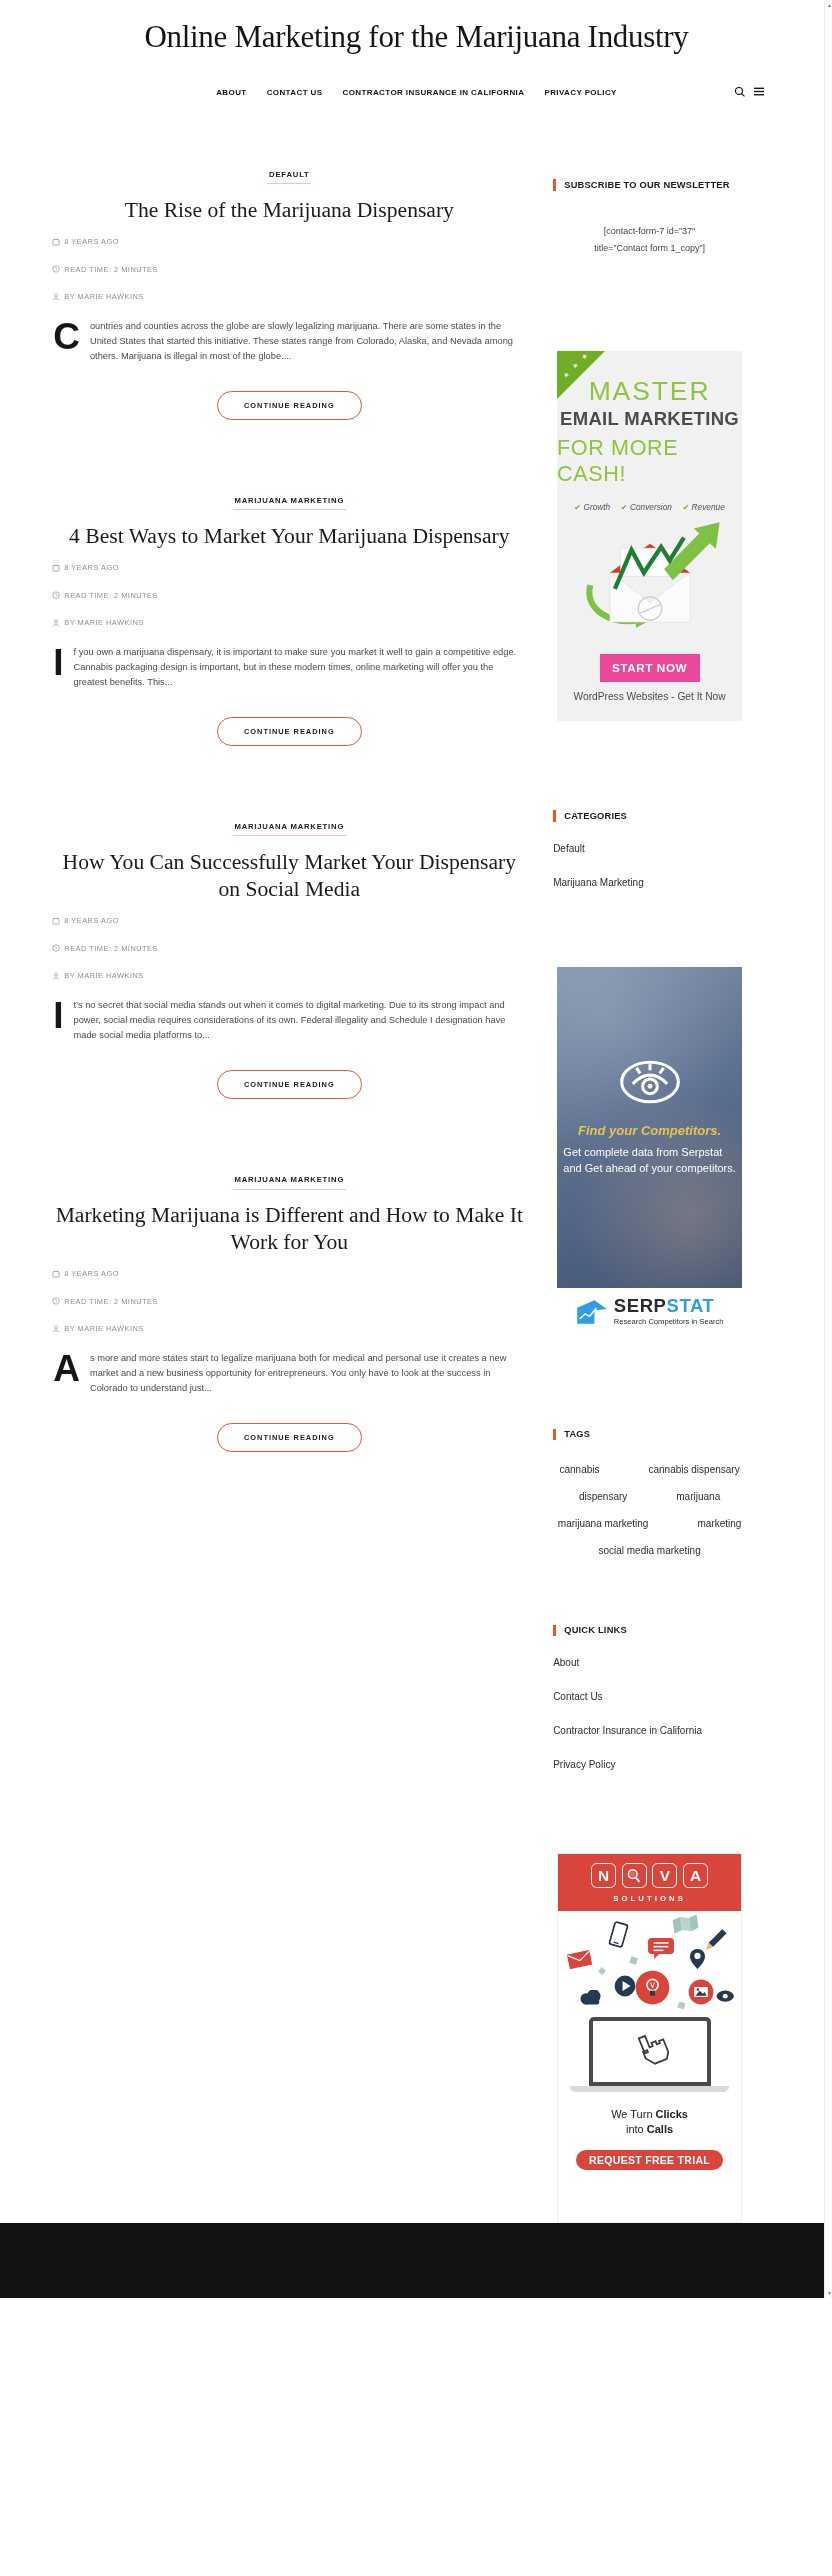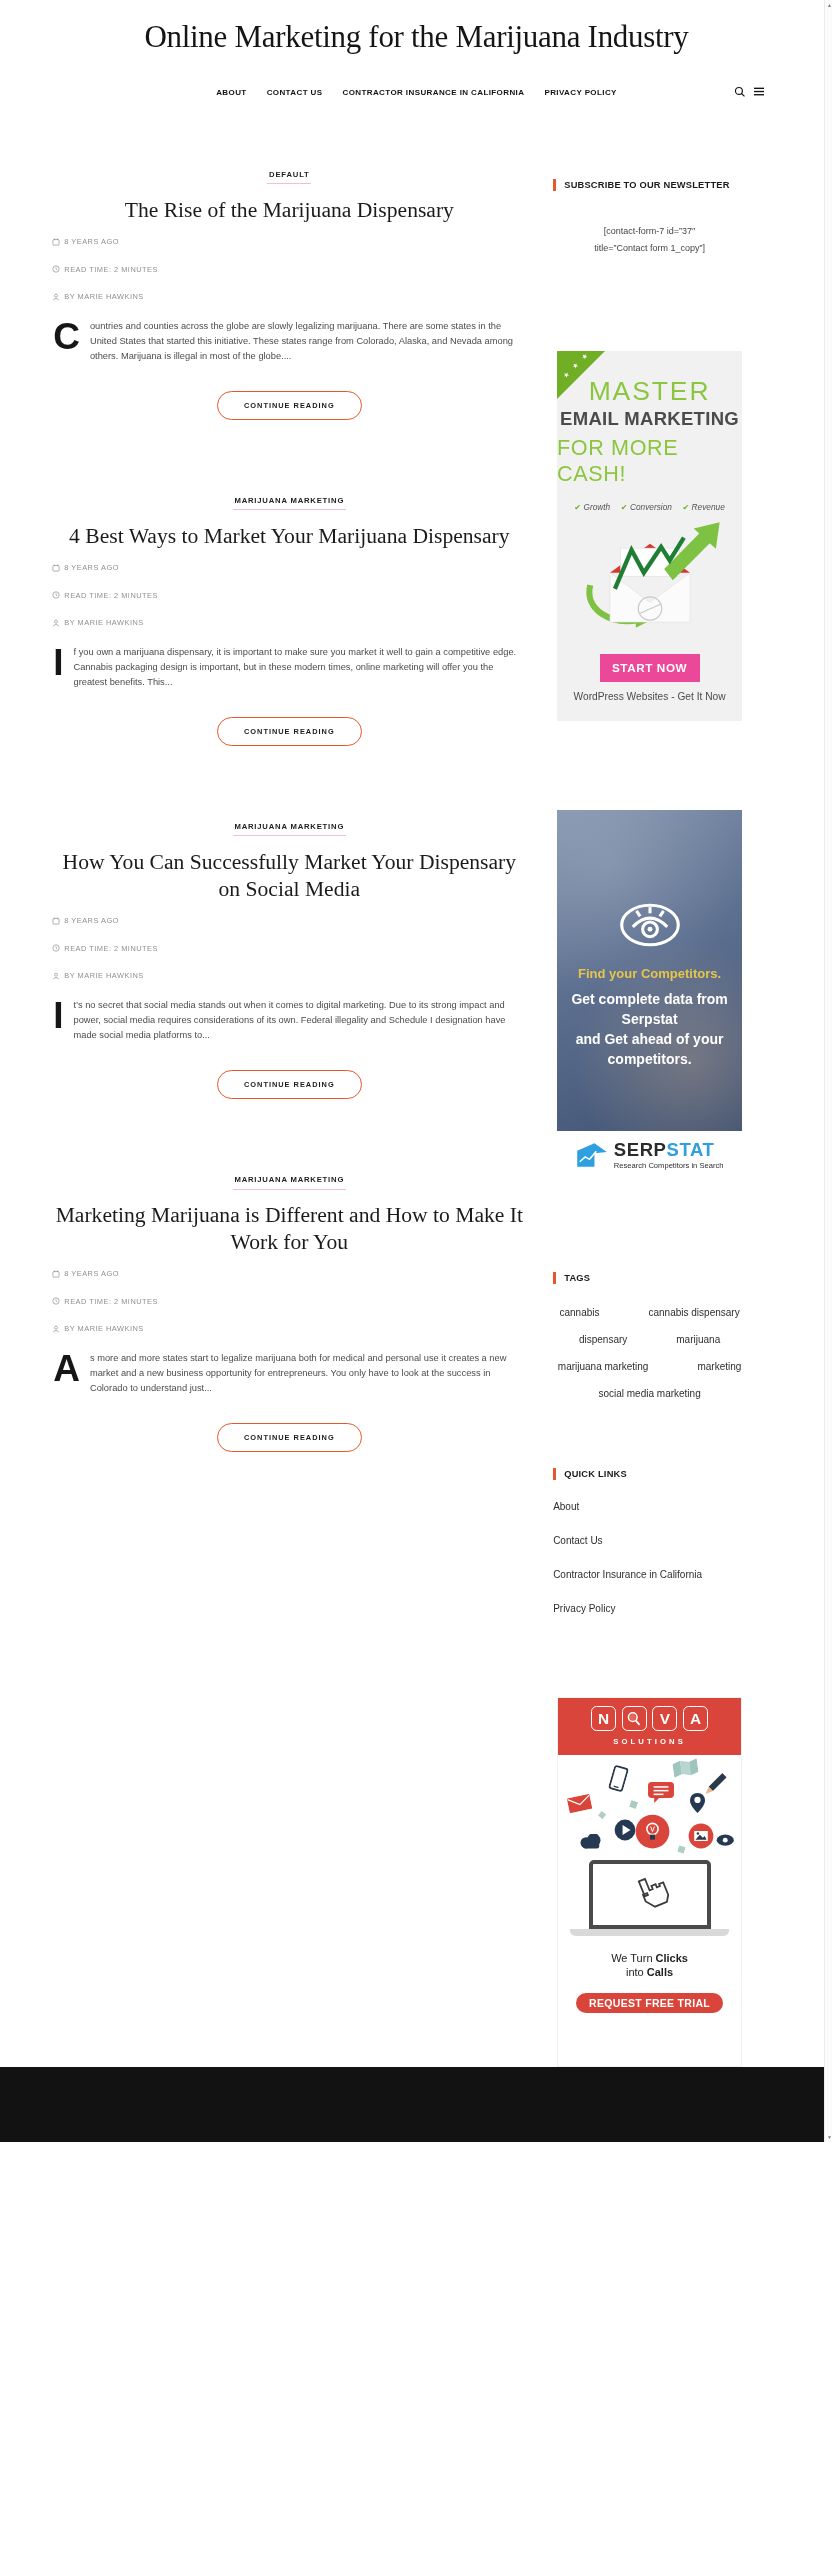--- a/index.html
+++ b/index.html
@@ -94,22 +94,22 @@
   
   .ad-serpstat { margin-bottom: 93px; background: #fff; }
   .serp-photo {
     height: 321px; display: flex; flex-direction: column; align-items: center;
     background:
       radial-gradient(circle at 72% 78%, rgba(214,178,142,0.30), transparent 42%),
       radial-gradient(circle at 28% 18%, rgba(255,255,255,0.14), transparent 45%),
       linear-gradient(155deg, #8495ae 0%, #5d7090 45%, #3e5172 100%);
   }
   .serp-eye { margin-top: 91px; }
-  .serp-headline { margin-top: 17.3px; font-size: 13px; font-weight: 700; color: #E7C54A; }
-  .serp-sub { margin-top: 7.4px; font-size: 14px; font-weight: 700; color: #ffffff; text-align: center; line-height: 1.45; }
+  .serp-headline { margin-top: 17.3px; font-size: 13px; font-weight: 700; color: #E7C54A; font-style: italic; }
+  .serp-sub { margin-top: 7.4px; font-size: 11px; font-weight: 400; color: #ffffff; line-height: 1.45; }
   .serp-logo-strip { height: 48px; display: flex; align-items: center; justify-content: center; gap: 6.2px; background: #fff; }
   .serp-logo-text { line-height: 1; }
   .serp-logo-main { font-size: 18.5px; font-weight: 800; letter-spacing: 0.6px; }
   .serp-logo-main .p1 { color: #2c2c2c; }
   .serp-logo-main .p2 { color: #2E9FE0; }
   .serp-logo-sub { font-size: 7.6px; color: #2f2f2f; margin-top: 2.5px; }
 
   
   .ad-nqva { height: 370px; background: #fff; border: 0.6px solid #f1f1f1; display: flex; flex-direction: column; align-items: center; }
   .nqva-head { width: 100%; height: 57px; background: #D9453A; display: flex; flex-direction: column; align-items: center; justify-content: center; }
@@ -326,20 +326,30 @@
         <polygon points="60,92 60,172 190,172 190,92 125,140" fill="#fbfbfb" stroke="#e0e0e0"></polygon>
         <circle cx="125" cy="150" r="19" fill="none" stroke="#c9c9c9" stroke-width="2"></circle>
         <line x1="108" y1="158" x2="142" y2="143" stroke="#c9c9c9" stroke-width="2"></line>
         <polygon points="148,86 205,28 196,20 238,10 232,53 222,44 162,104" fill="#7dc242"></polygon>
         <polyline points="68,118 95,55 115,92 143,50 157,72 180,35" stroke="#1e7e34" stroke-width="7" fill="none"></polyline>
       </svg>
       <a class="ad1-btn">START NOW</a>
       <div class="ad1-foot">WordPress Websites - Get It Now</div>
     </section>
 
+    <section class="w-cats">
+      <h3 class="widget-title">
+          <span class="bar"></span>
+          <span>CATEGORIES</span>
+        </h3>
+      <ul class="link-list">
+        <li><a>Default</a></li>
+        <li><a>Marijuana Marketing</a></li>
+      </ul>
+    </section>
 
     <section class="ad ad-serpstat">
       <div class="serp-photo">
         <svg class="serp-eye" width="64" height="48" viewBox="0 0 104 78">
           <ellipse cx="52" cy="39" rx="46" ry="32" stroke="#ffffff" stroke-width="5" fill="none"></ellipse>
           <path d="M24 42 Q52 14 80 42" stroke="#ffffff" stroke-width="5" fill="none"></path>
           <line x1="36" y1="25" x2="30" y2="16" stroke="#ffffff" stroke-width="5"></line>
           <line x1="52" y1="20" x2="52" y2="10" stroke="#ffffff" stroke-width="5"></line>
           <line x1="68" y1="25" x2="74" y2="16" stroke="#ffffff" stroke-width="5"></line>
           <circle cx="52" cy="46" r="12" stroke="#ffffff" stroke-width="5" fill="none"></circle>

